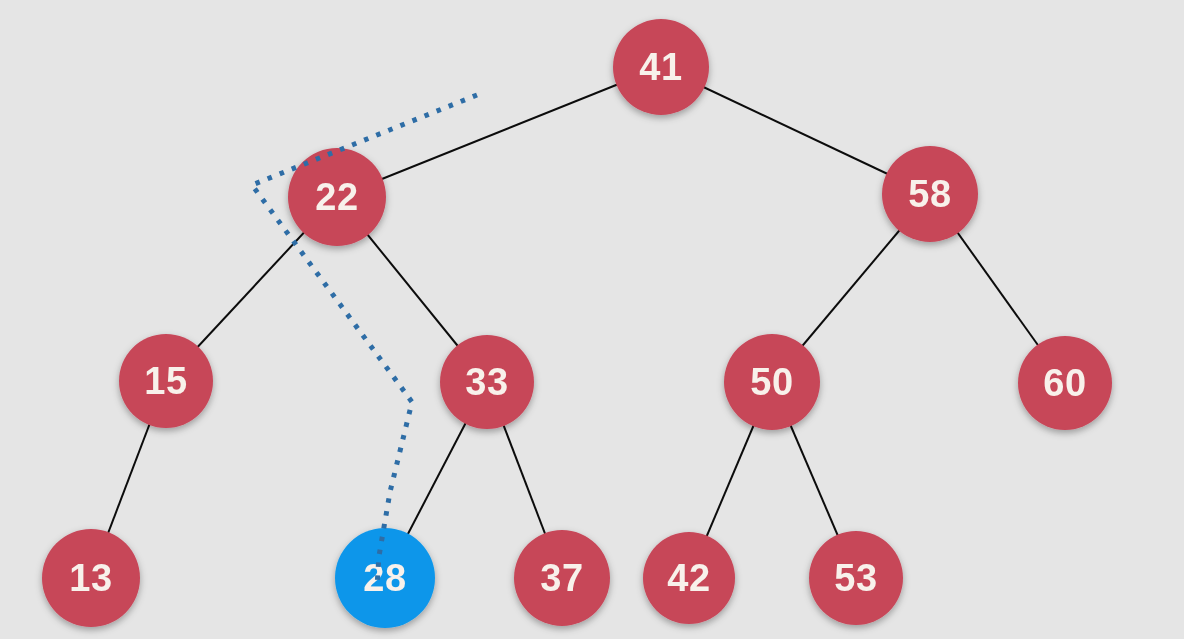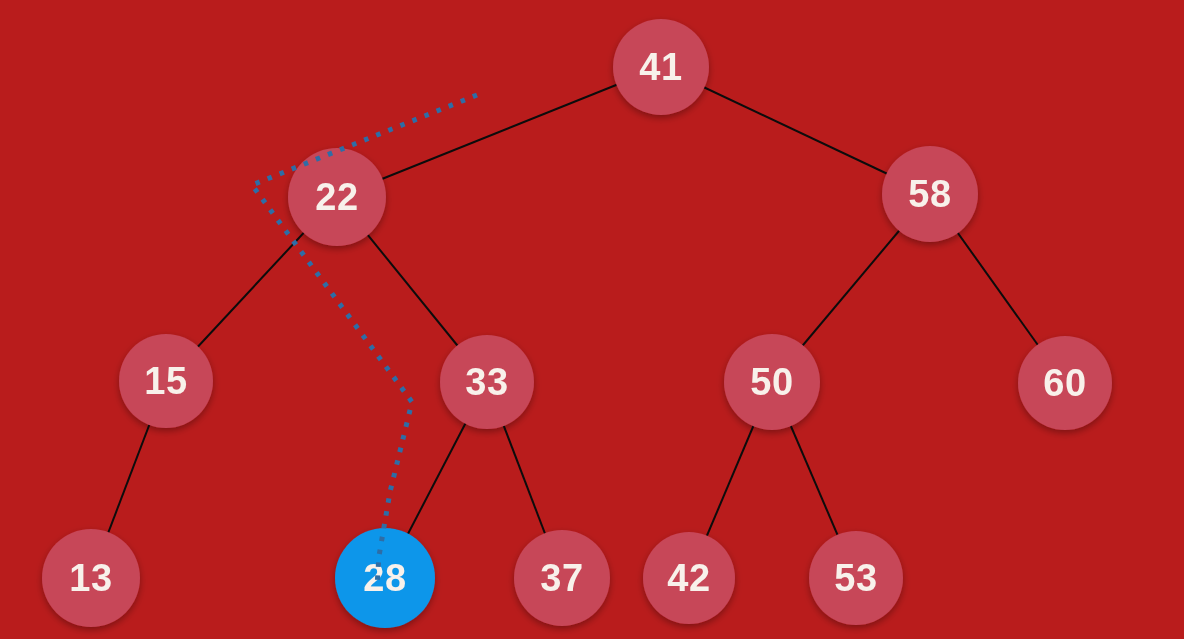--- a/index.html
+++ b/index.html
@@ -4,21 +4,21 @@
 <style>
   html, body {
     margin: 0;
     padding: 0;
     background: #ffffff;
   }
   .stage {
     position: relative;
     width: 1184px;
     height: 639px;
-    background: #b91c1c;
+    background: #e5e5e5;
     overflow: hidden;
     font-family: "Liberation Sans", sans-serif;
   }
   svg { display: block; }
   .node-label {
     font-family: "Liberation Sans", "DejaVu Sans", sans-serif;
     font-weight: bold;
     font-size: 38px;
     letter-spacing: 0.5px;
     user-select: none;

